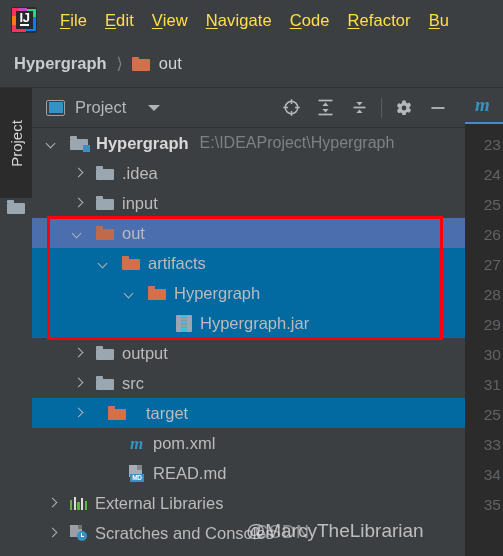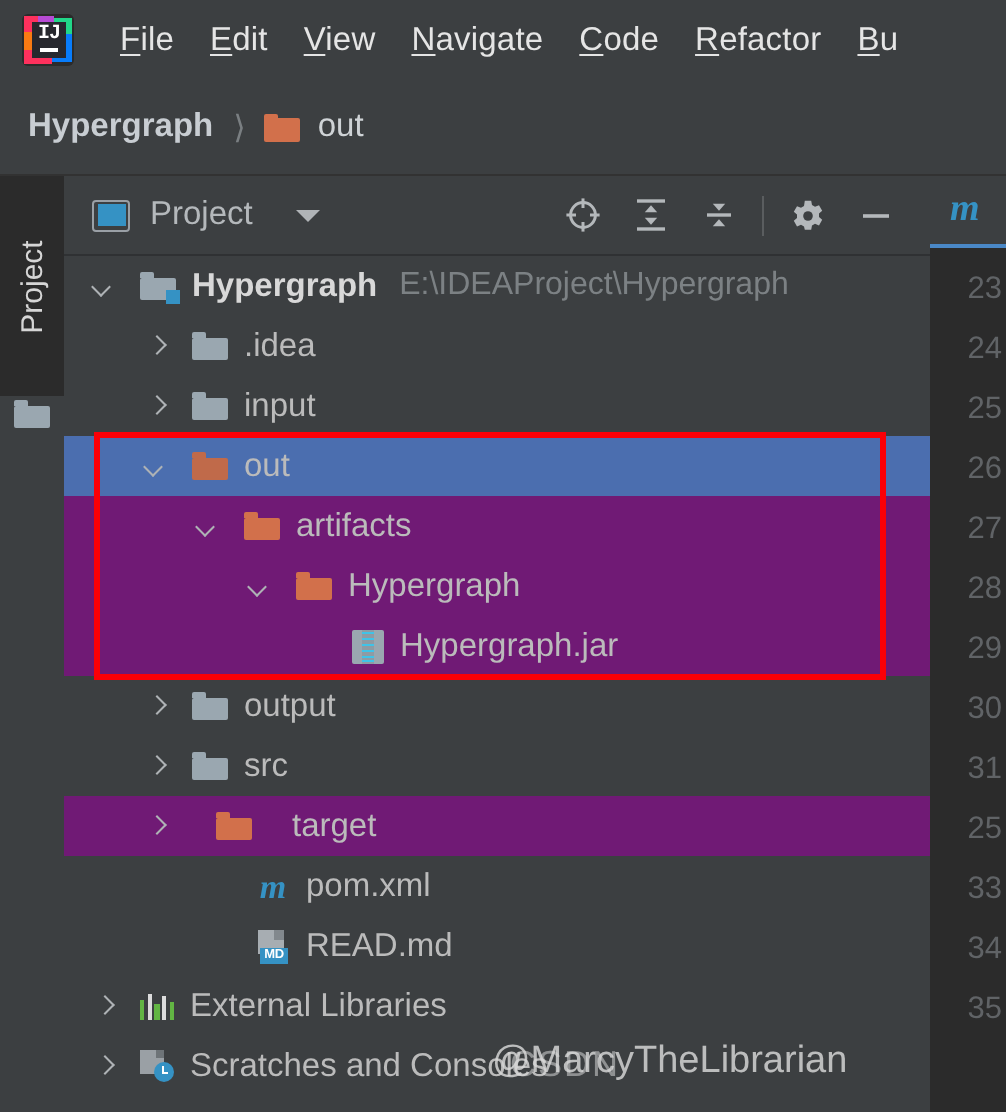--- a/index.html
+++ b/index.html
@@ -30,27 +30,27 @@
   .ij-logo .g3 { position:absolute; left:8px; top:1px; width:8px; height:8px; background:#b74bd4; }
   .ij-logo .g4 { position:absolute; right:1px; top:2px; width:9px; height:13px; background:#21d789; }
   .ij-logo .g5 { position:absolute; right:1px; top:10px; width:10px; height:14px; background:#087cfa; }
   .ij-logo .g6 { position:absolute; left:1px; bottom:1px; width:14px; height:7px; background:#fe315d; }
   .ij-logo .box {
     position:absolute; left:5px; top:4px; width:17px; height:18px;
     background:#27282e; display:flex; align-items:center; justify-content:center;
     flex-direction:column;
   }
   .ij-logo .box .ij {
-    color:#ffffff; font-size:10px; font-weight:bold; line-height:8px;
-    font-family:Liberation Mono, monospace; letter-spacing:-0.5px;
+    color:#ffffff; font-size:13px; font-weight:bold; line-height:8px;
+    font-family:Liberation Sans, sans-serif; letter-spacing:-0.5px;
   }
   .ij-logo .box .bar { width:9px; height:2px; background:#ffffff; margin-top:2px; }
 
   .menuitem {
-    color:#e5e5e5; font-size:16.5px; padding:3px 9px; cursor:default;
+    color:#fde047; font-size:16.5px; padding:3px 9px; cursor:default;
     white-space:nowrap; letter-spacing:0.1px;
   }
   .menuitem u { text-decoration:underline; text-underline-offset:2px; }
 
   
   .breadcrumb {
     position:absolute; left:0; top:40px; width:503px; height:48px;
     background:#3c3f41; display:flex; align-items:center; padding-left:14px;
     border-bottom:1px solid #323232;
   }
@@ -102,21 +102,21 @@
   .tool-btn { width:34px; height:34px; display:flex; align-items:center; justify-content:center; }
   .divider-v { width:1px; height:20px; background:#5a5d5f; margin:0 5px; }
 
   
   .tree { position:relative; background:#3c3f41; }
   .row {
     position:relative; height:30px; display:flex; align-items:center;
     white-space:nowrap; color:#bbbbbb; font-size:16.5px;
   }
   .row.selected { background:#4b6eaf; }
-  .row.excluded { background:#701a75; }
+  .row.excluded { background:#0369a1; }
   .row .arrow {
     width:13px; height:13px; flex:none; position:relative;
   }
   .arrow-right:before, .arrow-down:before {
     content:""; position:absolute; border-style:solid; border-color:#aeb2b5;
   }
   .arrow-right:before {
     left:3px; top:2px; width:6px; height:6px;
     border-width:0 1.7px 1.7px 0; transform:rotate(-45deg);
   }

